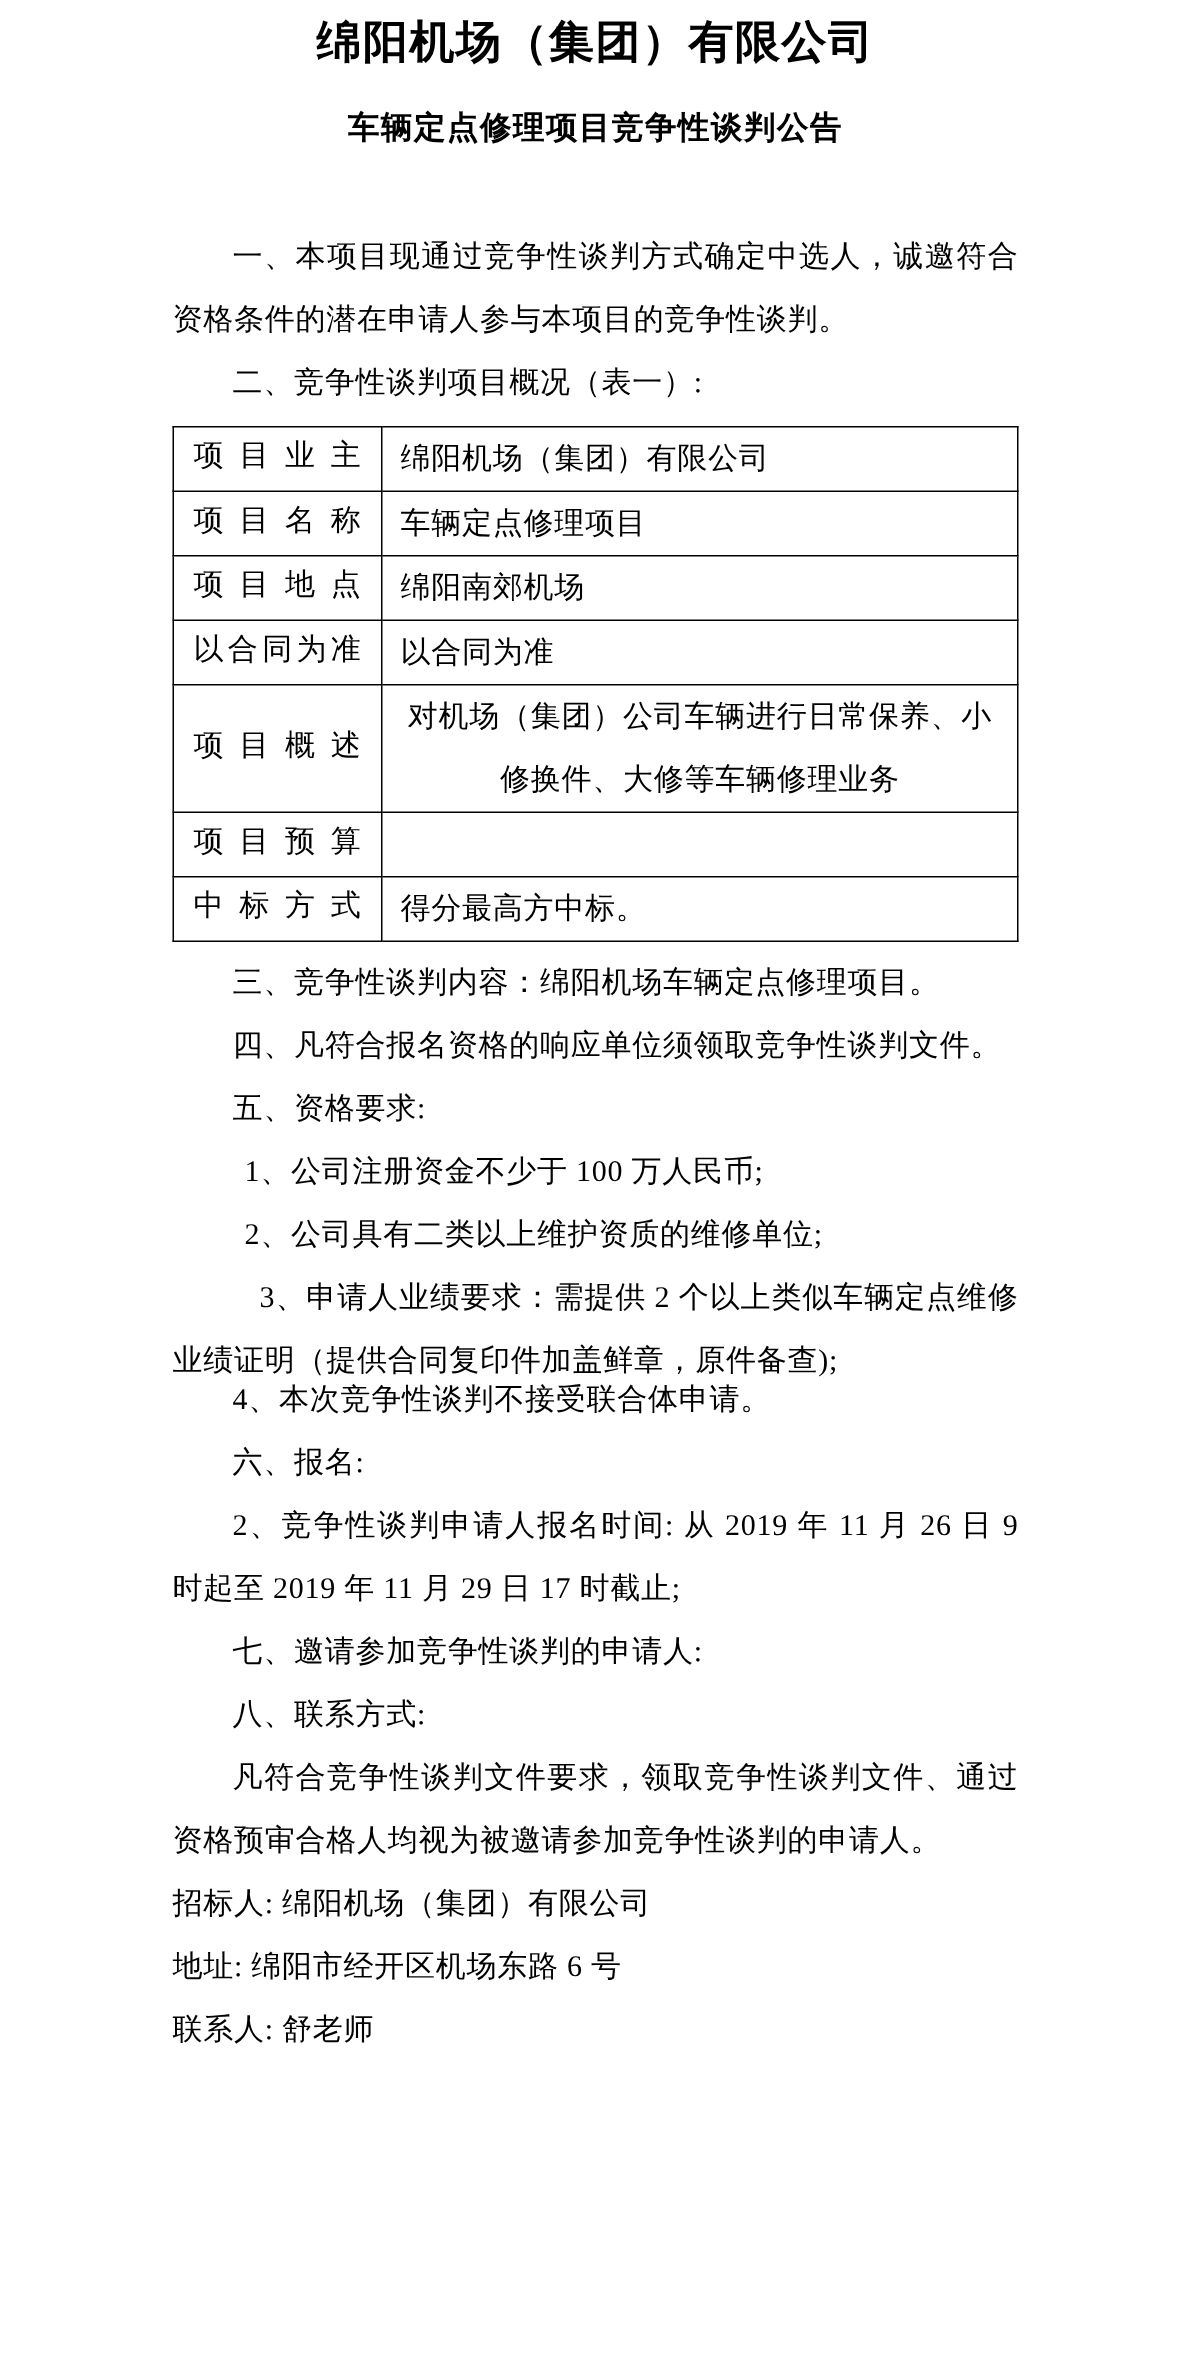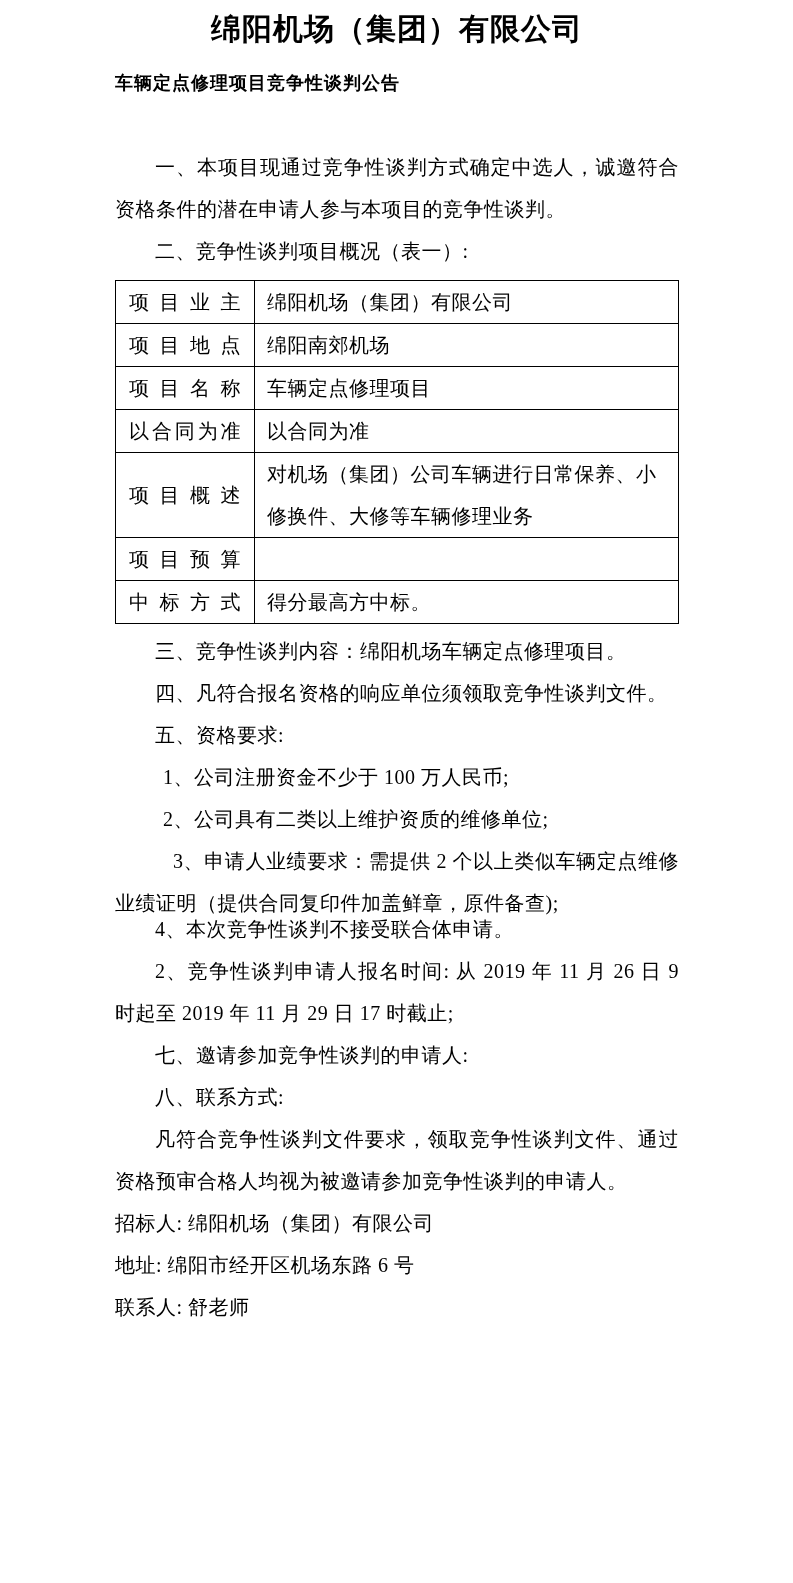--- a/index.html
+++ b/index.html
@@ -22,23 +22,24 @@
   .doc-title {
     margin: 0;
     font-size: 30px;
     font-weight: 700;
     line-height: 1.25;
     text-align: center;
     letter-spacing: 1px;
   }
   .doc-subtitle {
     margin: 24px 0 52px;
-    font-size: 18px;
+    font-size: 21px;
     font-weight: 700;
     line-height: 1.25;
+    text-align: center;
     letter-spacing: 1px;
   }
   .para {
     margin: 0;
     line-height: 42px;
     text-align: justify;
     letter-spacing: 0.5px;
   }
   .indent     { text-indent: 2em; }
   .indent-lg  { text-indent: 2.4em; }
@@ -56,53 +57,55 @@
     line-height: 42px;
     height: 42px;
     padding: 0;
     letter-spacing: 0.5px;
   }
   .overview td.t-label {
     width: 112px;
     padding: 0 13px;
     text-align: justify;
     text-align-last: justify;
+    font-family: Liberation Mono, monospace;
   }
   .overview td.t-value {
     padding: 0 12px;
     text-align: left;
   }
   .overview tr.row-tall td {
     height: 84px;
+    text-align: center;
   }
 </style>
 </head>
 <body>
 
 <div class="doc">
 
   <h1 class="doc-title">绵阳机场（集团）有限公司</h1>
   <h2 class="doc-subtitle">车辆定点修理项目竞争性谈判公告</h2>
 
   <p class="para indent">一、本项目现通过竞争性谈判方式确定中选人，诚邀符合资格条件的潜在申请人参与本项目的竞争性谈判。</p>
   <p class="para indent">二、竞争性谈判项目概况（表一）:</p>
 
   <table class="overview">
     <tbody>
       <tr>
         <td class="t-label">项目业主</td>
         <td class="t-value">绵阳机场（集团）有限公司</td>
       </tr>
       <tr>
+        <td class="t-label">项目名称</td>
+        <td class="t-value">车辆定点修理项目</td>
+      </tr>
+      <tr>
         <td class="t-label">项目地点</td>
         <td class="t-value">绵阳南郊机场</td>
-      </tr>
-      <tr>
-        <td class="t-label">项目名称</td>
-        <td class="t-value">车辆定点修理项目</td>
       </tr>
       <tr>
         <td class="t-label">以合同为准</td>
         <td class="t-value">以合同为准</td>
       </tr>
       <tr class="row-tall">
         <td class="t-label">项目概述</td>
         <td class="t-value">对机场（集团）公司车辆进行日常保养、小修换件、大修等车辆修理业务</td>
       </tr>
       <tr>
@@ -116,20 +119,21 @@
     </tbody>
   </table>
 
   <p class="para indent">三、竞争性谈判内容：绵阳机场车辆定点修理项目。</p>
   <p class="para indent">四、凡符合报名资格的响应单位须领取竞争性谈判文件。</p>
   <p class="para indent">五、资格要求:</p>
   <p class="para indent-lg">1、公司注册资金不少于 100 万人民币;</p>
   <p class="para indent-lg">2、公司具有二类以上维护资质的维修单位;</p>
   <p class="para indent-xl">3、申请人业绩要求：需提供 2 个以上类似车辆定点维修业绩证明（提供合同复印件加盖鲜章，原件备查);</p>
   <p class="para indent tight-top">4、本次竞争性谈判不接受联合体申请。</p>
+  <p class="para indent">六、报名:</p>
   <p class="para indent">2、竞争性谈判申请人报名时间: 从 2019 年 11 月 26 日 9 时起至 2019 年 11 月 29 日 17 时截止;</p>
   <p class="para indent">七、邀请参加竞争性谈判的申请人:</p>
   <p class="para indent">八、联系方式:</p>
   <p class="para indent">凡符合竞争性谈判文件要求，领取竞争性谈判文件、通过资格预审合格人均视为被邀请参加竞争性谈判的申请人。</p>
   <p class="para">招标人: 绵阳机场（集团）有限公司</p>
   <p class="para">地址: 绵阳市经开区机场东路 6 号</p>
   <p class="para">联系人: 舒老师</p>
 
 </div>
 

